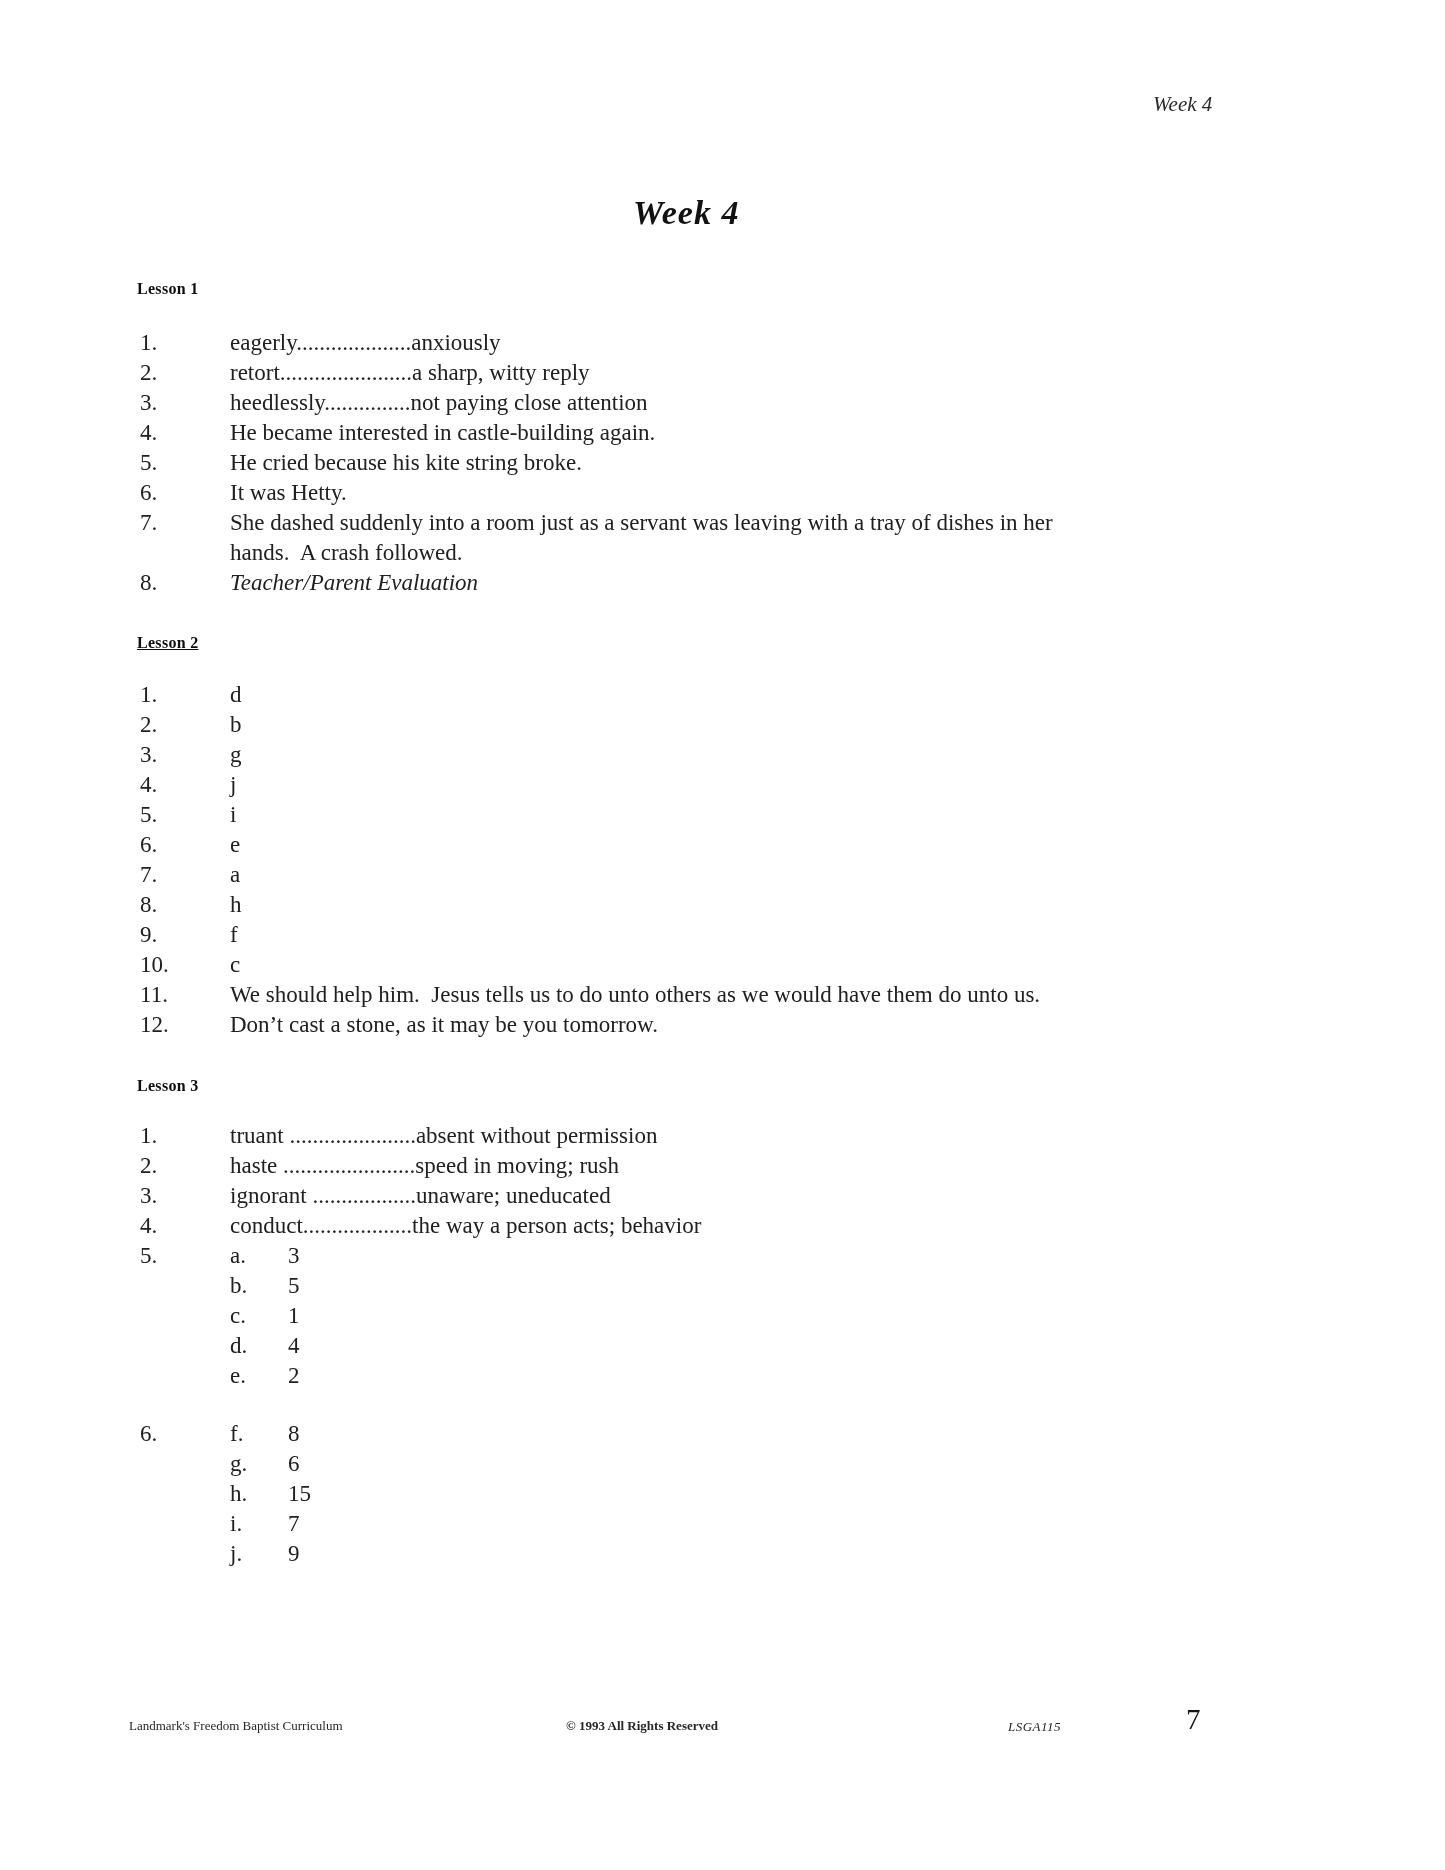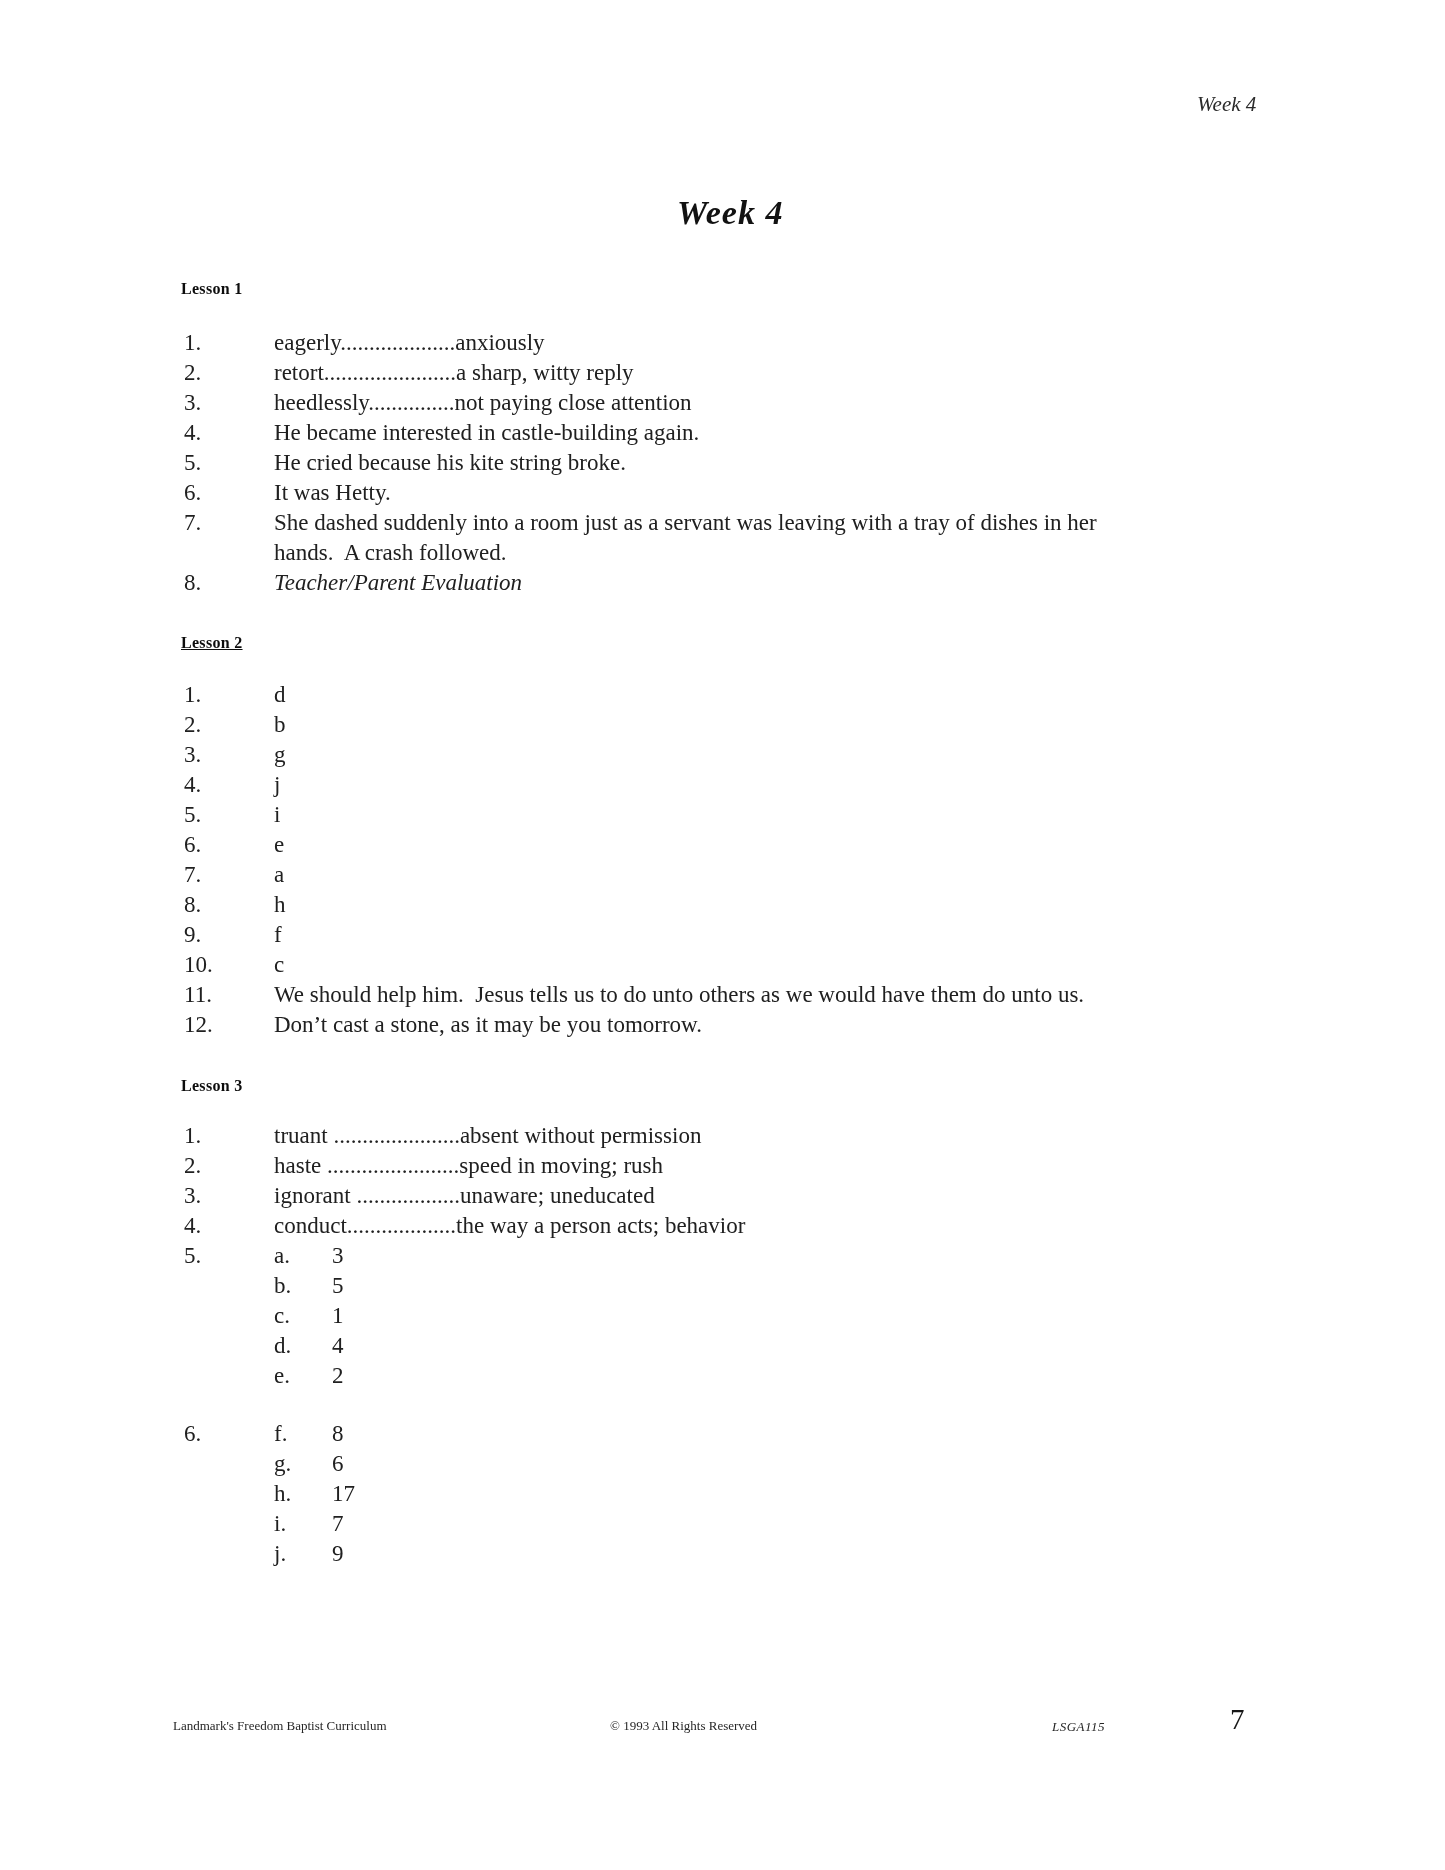--- a/index.html
+++ b/index.html
@@ -5,21 +5,21 @@
 <style>
   html, body { margin: 0; padding: 0; }
   body {
     width: 1445px; height: 1870px;
     background: #ffffff;
     font-family: "Liberation Serif", "DejaVu Serif", serif;
     color: #1e1e1e;
     position: relative;
     -webkit-font-smoothing: antialiased;
   }
-  .page { position: absolute; inset: 0; overflow: hidden; margin-left: 44px; }
+  .page { position: absolute; inset: 0; overflow: hidden; }
 
   .corner-week {
     position: absolute; left: 1153px; top: 92px;
     font-style: italic; font-size: 21px; color: #2b2b2b;
   }
   .doc-title {
     position: absolute; left: 633px; top: 194px;
     font-style: italic; font-weight: bold; font-size: 34px;
     letter-spacing: 1px; color: #121212; margin: 0;
   }
@@ -34,21 +34,21 @@
   .row { display: flex; font-size: 23px; line-height: 30px; color: #202020; }
   .row.gap-before { margin-top: 28px; }
   .num { width: 90px; flex: none; }
   .txt { width: 880px; white-space: pre-wrap; }
   .txt.italic { font-style: italic; }
   .sub-letter { width: 58px; flex: none; }
   .sub-value { flex: none; }
 
   .footer-item { position: absolute; font-size: 13px; color: #262626; }
   .f-publisher { left: 129px; top: 1718px; }
-  .f-copyright { left: 566px; top: 1718px; }
+  .f-copyright { left: 566px; top: 1718px; font-weight: bold; }
   .f-code      { left: 1008px; top: 1719px; letter-spacing: 0.5px; font-style: italic; }
   .f-pagenum   { left: 1186px; top: 1703px; font-size: 29px; color: #161616; }
 </style>
 </head>
 <body>
 
 <div class="page">
 
   <div class="corner-week">Week 4</div>
 
@@ -190,21 +190,21 @@
           <span class="sub-value">8</span>
         </div>
         <div class="row">
           <span class="num"></span>
           <span class="sub-letter">g.</span>
           <span class="sub-value">6</span>
         </div>
         <div class="row">
           <span class="num"></span>
           <span class="sub-letter">h.</span>
-          <span class="sub-value">17</span>
+          <span class="sub-value">15</span>
         </div>
         <div class="row">
           <span class="num"></span>
           <span class="sub-letter">i.</span>
           <span class="sub-value">7</span>
         </div>
         <div class="row">
           <span class="num"></span>
           <span class="sub-letter">j.</span>
           <span class="sub-value">9</span>

